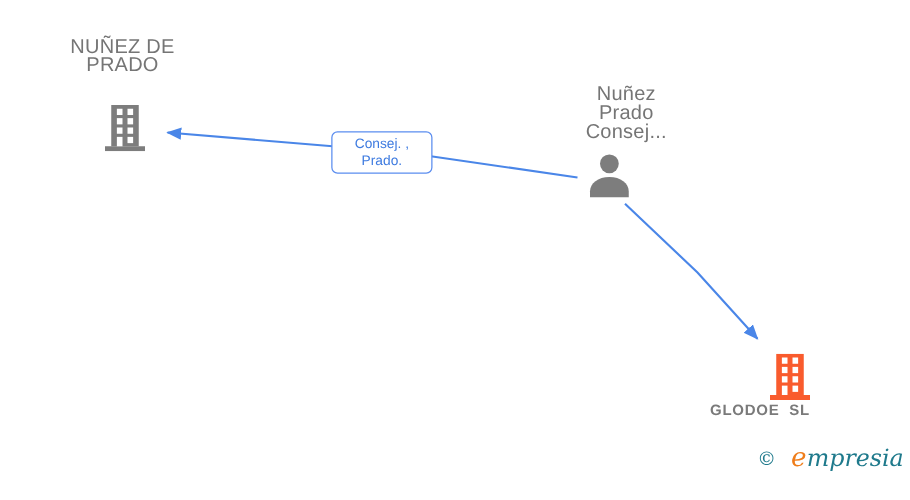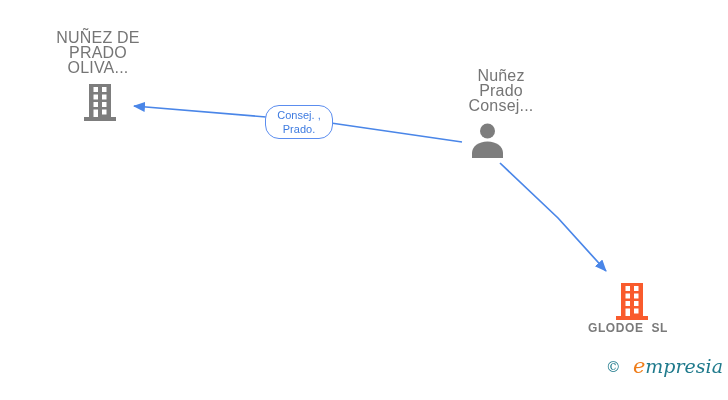--- a/index.html
+++ b/index.html
@@ -2,21 +2,21 @@
 <html><head>
 <meta charset="utf-8">
 <style>
   html,body{margin:0;padding:0;background:#ffffff;}
   #canvas{position:relative;width:728px;height:400px;background:#ffffff;overflow:hidden;
           font-family:"Liberation Sans", sans-serif;}
   #edges{position:absolute;left:0;top:0;width:728px;height:400px;z-index:1;}
   .node-label{position:absolute;z-index:2;text-align:center;color:#757575;
               font-size:16px;line-height:15px;letter-spacing:.2px;}
   .node-label div{white-space:pre;}
-  .company-label-br{position:absolute;z-index:2;text-align:center;color:#7a7a7a;
+  .company-label-br{position:absolute;z-index:2;color:#7a7a7a;
               font-size:12px;font-weight:bold;letter-spacing:.6px;white-space:pre;}
   .node-icon{position:absolute;z-index:2;}
   .edge-label{position:absolute;z-index:3;background:#ffffff;border:1.5px solid #5b8def;
               border-radius:5px;color:#3e7be0;font-size:11px;line-height:14px;
               text-align:center;display:flex;flex-direction:column;justify-content:center;
               box-sizing:border-box;cursor:pointer;}
   .edge-label div{white-space:pre;}
   #footer-logo{position:absolute;right:5px;bottom:22px;z-index:2;
                font-family:"DejaVu Serif", serif;font-style:italic;
                color:#1f7a8c;font-size:19px;line-height:21px;cursor:pointer;white-space:pre;}
@@ -34,21 +34,20 @@
         <path d="M0,0 L12,5 L0,10 Z" fill="#4a86e8"></path>
       </marker>
     </defs>
     <path d="M462,142 L324,122 L266,117 L134,106" fill="none" stroke="#4a86e8" stroke-width="1.7" marker-end="url(#arrow)"></path>
     <path d="M500,163 L558,218 L606,271" fill="none" stroke="#4a86e8" stroke-width="1.7" marker-end="url(#arrow)"></path>
   </svg>
 
   <div class="node-label" style="left:38px;top:30px;width:120px;">
     <div>NUÑEZ DE</div>
     <div>PRADO</div>
-    <div>OLIVA...</div>
   </div>
   <div class="node-icon" style="left:83px;top:84px;">
     <svg width="34" height="37" viewBox="0 0 34 37">
       <g fill="#7d7d7d">
         <rect x="1" y="33" width="32" height="4"></rect>
         <rect x="6" y="0" width="22" height="33"></rect>
       </g>
       <g fill="#ffffff">
         <rect x="10.5" y="3" width="4.5" height="5"></rect>
           <rect x="19" y="3" width="4.5" height="5"></rect>
@@ -89,20 +88,20 @@
           <rect x="19" y="10.5" width="4.5" height="5"></rect>
         <rect x="10.5" y="18" width="4.5" height="5"></rect>
           <rect x="19" y="18" width="4.5" height="5"></rect>
         <rect x="10.5" y="25.5" width="4.5" height="7.5"></rect>
           <rect x="19" y="25.5" width="4.5" height="5"></rect>
       </g>
     </svg>
   </div>
   <div class="company-label-br" style="left:568px;top:321px;width:120px;">GLODOE  SL</div>
 
-  <div class="edge-label" style="left:265px;top:105px;width:68px;height:34px;border-radius:14px;">
+  <div class="edge-label" style="left:265px;top:105px;width:81px;height:34px;">
     <div>Consej. ,</div>
     <div>Prado.</div>
   </div>
 
   <div id="footer-logo"><span class="copy">©</span><span>  </span><span class="brand-e">e</span><span>mpresia</span></div>
 
 </div>
 
 </body></html>

